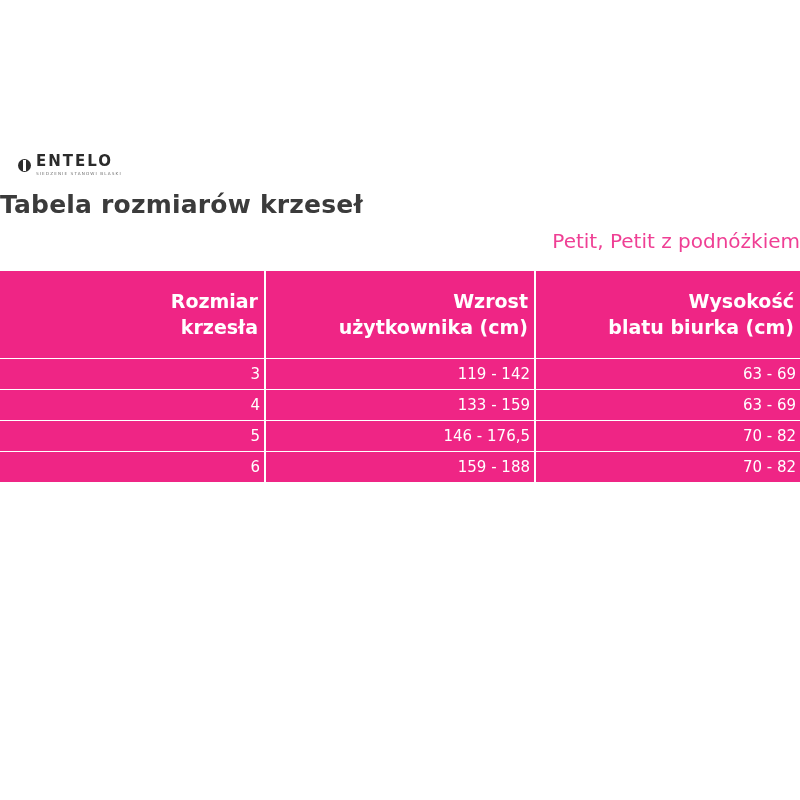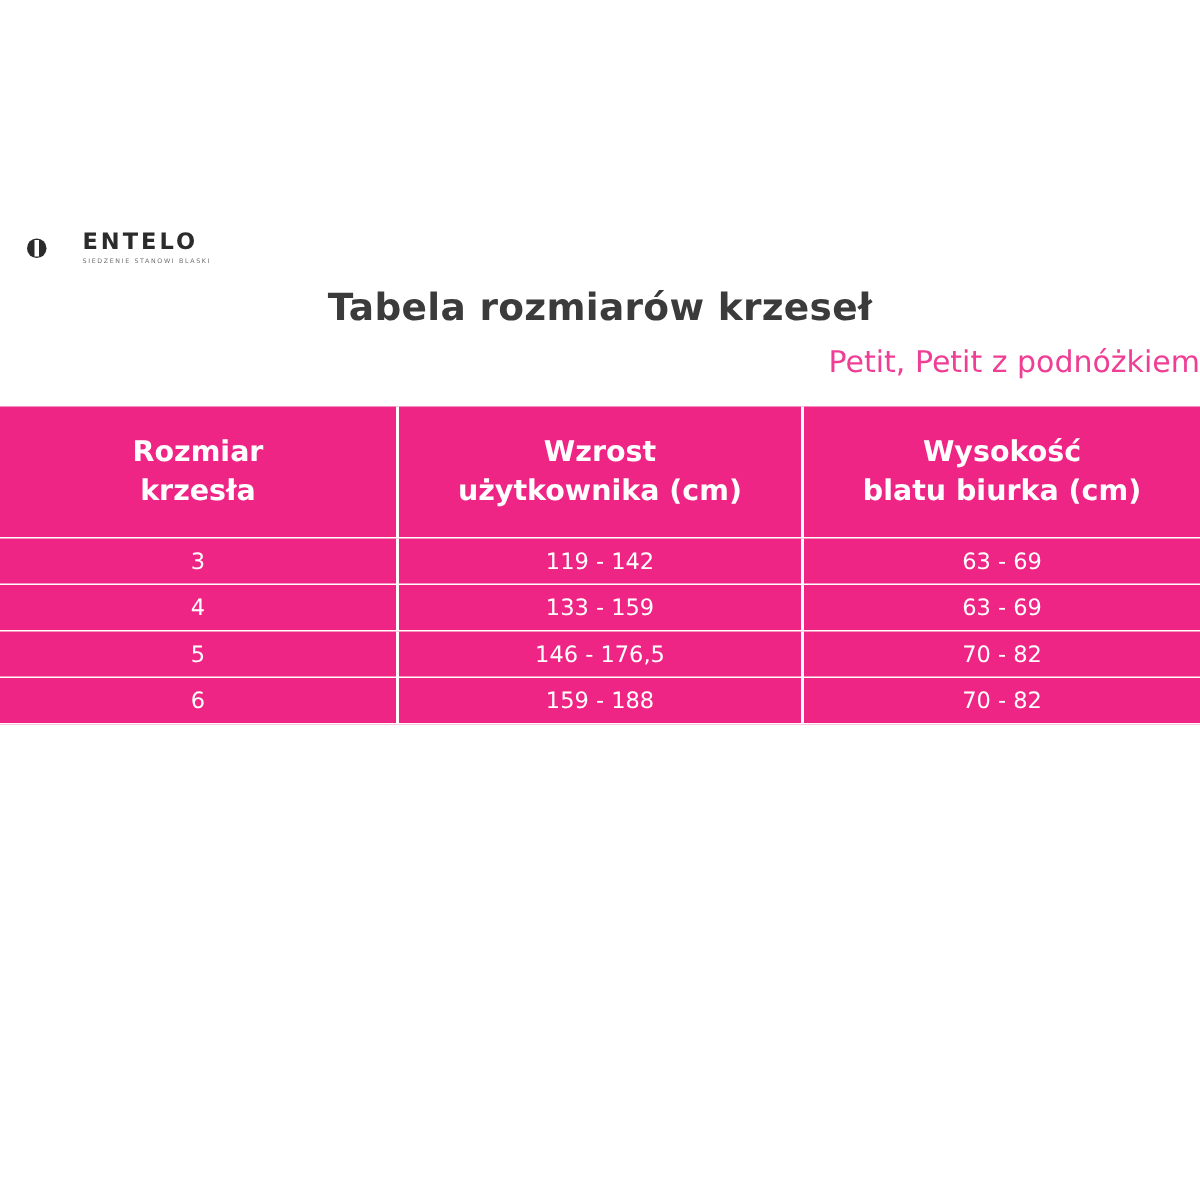--- a/index.html
+++ b/index.html
@@ -29,21 +29,20 @@
   
   .header {
     background: #ffffff;
     padding: 14px 0 18px 0;
   }
   .brand {
     display: flex;
     align-items: center;
     margin-left: 18px;
     margin-bottom: 14px;
-    gap: 19px;
   }
   .brand-logo {
     width: 13px;
     height: 13px;
     border-radius: 50%;
     background: #2b2b2b;
     position: relative;
     margin-right: 5px;
     flex: none;
   }
@@ -69,21 +68,20 @@
     color: #2b2b2b;
   }
   .brand-tag {
     font-family: "DejaVu Sans", sans-serif;
     font-size: 4.2px;
     letter-spacing: 1.1px;
     color: #6f6f6f;
     margin-top: 3px;
   }
   .title {
-    text-align: center;
     font-size: 25px;
     font-weight: bold;
     color: #3b3b3b;
     letter-spacing: 0.2px;
     margin: 6px 0 0 0;
   }
   .subtitle {
     text-align: right;
     font-size: 20px;
     color: #ef3f94;
@@ -92,21 +90,21 @@
   
   table.size-table {
     border-collapse: collapse;
     width: 800px;
     background: #ef2585;
     table-layout: fixed;
   }
   table.size-table th,
   table.size-table td {
     color: #ffffff;
-    text-align: center;
+    text-align: right;
     border-right: 2px solid #ffffff;
     border-bottom: 1px solid #ffffff;
   }
   table.size-table th:last-child,
   table.size-table td:last-child {
     border-right: none;
   }
   table.size-table thead th {
     font-size: 19px;
     font-weight: bold;

